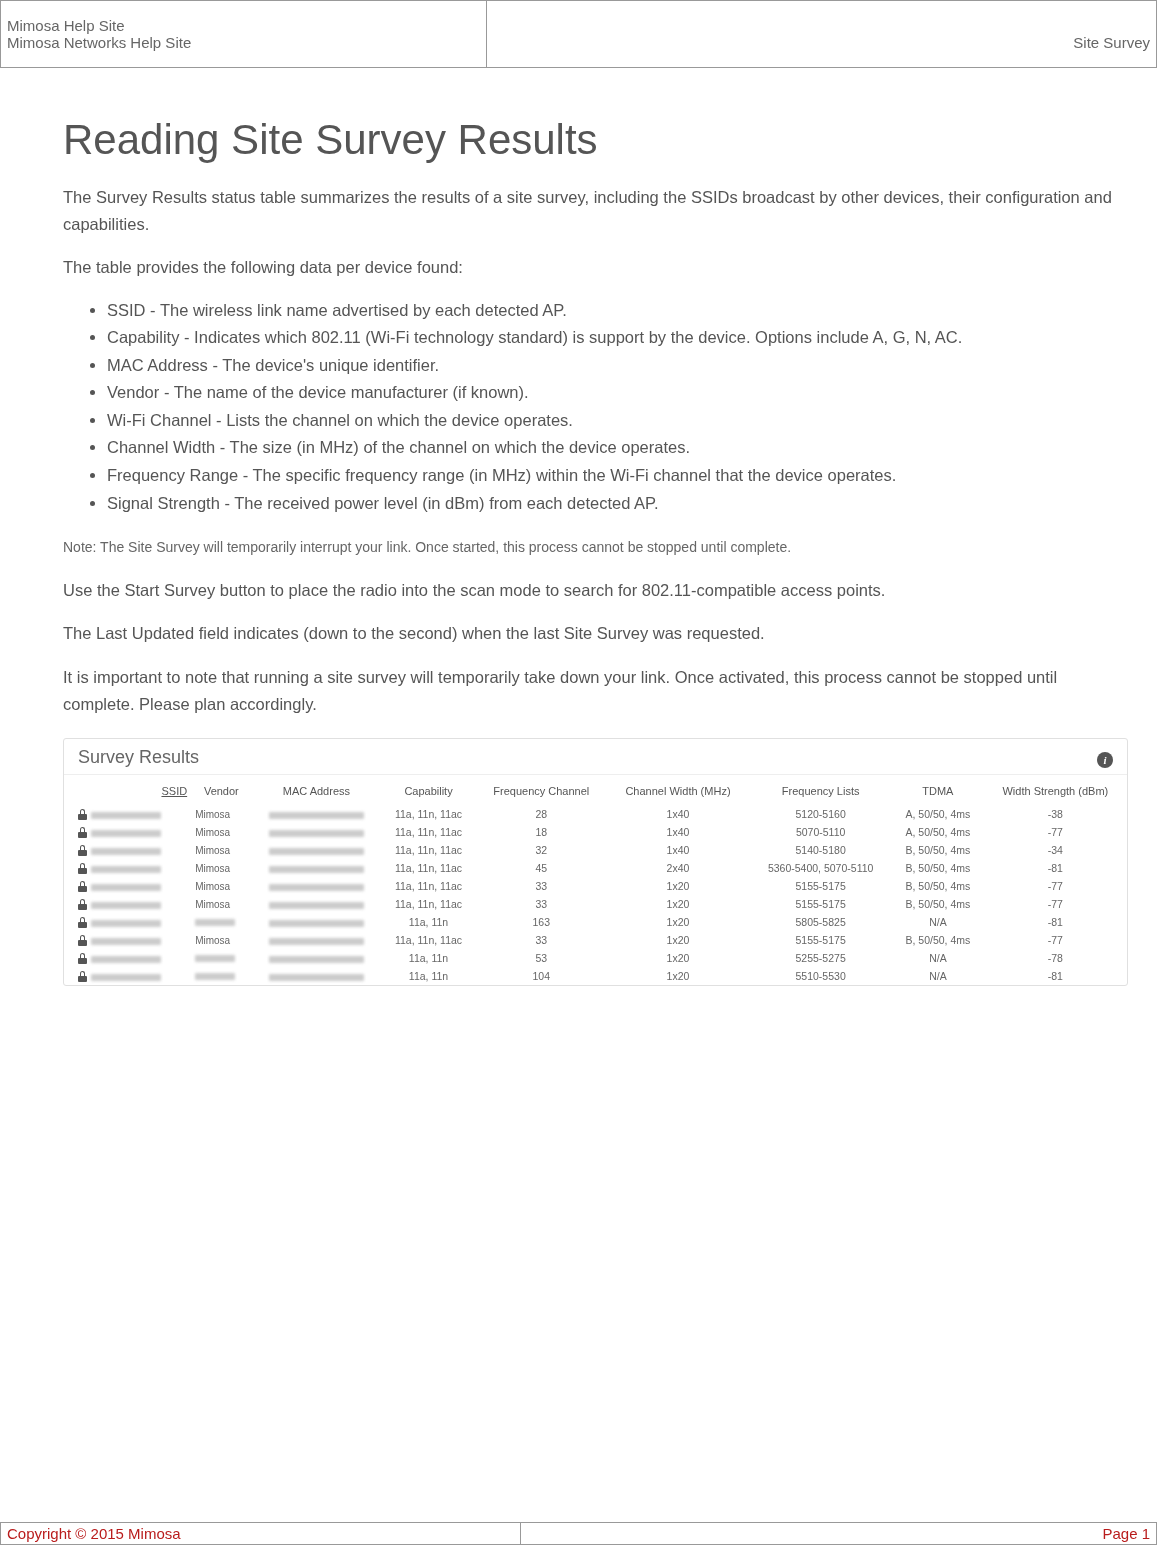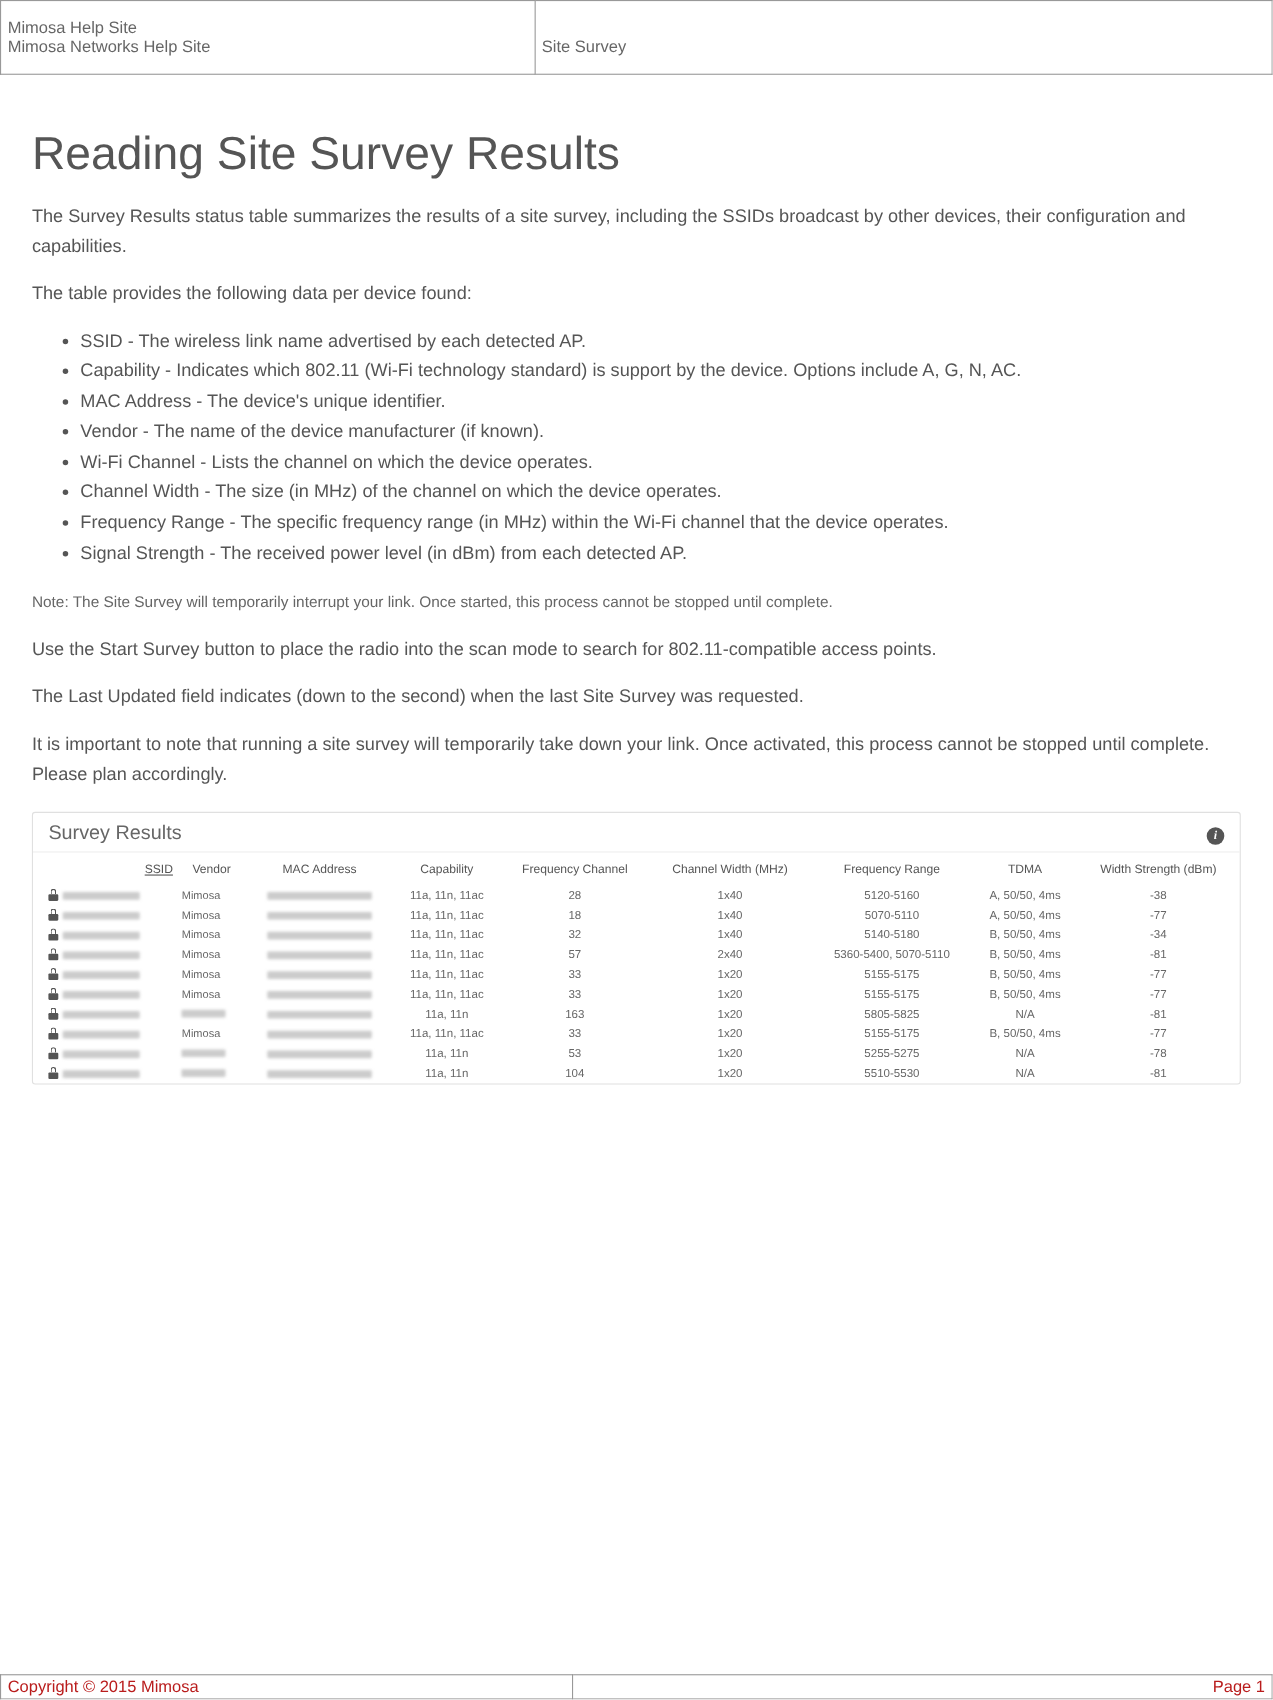--- a/index.html
+++ b/index.html
@@ -17,22 +17,22 @@
       border: 1px solid #999;
     }
     .header-table td {
       border: 1px solid #999;
       padding: 16px 6px;
       vertical-align: top;
       font-size: 15px;
       color: #666;
     }
     .header-left { width: 42%; }
-    .header-right { width: 58%; text-align: left; vertical-align: bottom !important; margin-top: 18px; }
-    .content { padding: 0 29px; }
+    .header-right { width: 58%; text-align: right; vertical-align: bottom !important; margin-top: 18px; }
+    .content { padding: 0 29px; margin-left: 34px; }
     h1 {
       font-size: 42px;
       font-weight: 400;
       color: #555;
       margin-top: 48px;
       margin-bottom: 20px;
     }
     p {
       font-size: 16.5px;
       line-height: 1.65;
@@ -209,21 +209,21 @@
     </div>
     <table class="survey-table">
       <thead>
         <tr>
           <th class="ssid-col">SSID</th>
           <th>Vendor</th>
           <th>MAC Address</th>
           <th>Capability</th>
           <th>Frequency Channel</th>
           <th>Channel Width (MHz)</th>
-          <th>Frequency Range</th>
+          <th>Frequency Lists</th>
           <th>TDMA</th>
           <th>Width Strength (dBm)</th>
         </tr>
       </thead>
       <tbody id="survey-body">
           <tr>
             <td class="ssid-cell"><span class="lock-icon"></span><span class="blur blur-ssid"></span></td>
             <td class="vendor-cell">Mimosa</td>
             <td><span class="blur blur-mac"></span></td>
             <td>11a, 11n, 11ac</td>
@@ -253,21 +253,21 @@
             <td>1x40</td>
             <td>5140-5180</td>
             <td>B, 50/50, 4ms</td>
             <td>-34</td>
           </tr>
           <tr>
             <td class="ssid-cell"><span class="lock-icon"></span><span class="blur blur-ssid"></span></td>
             <td class="vendor-cell">Mimosa</td>
             <td><span class="blur blur-mac"></span></td>
             <td>11a, 11n, 11ac</td>
-            <td>57</td>
+            <td>45</td>
             <td>2x40</td>
             <td>5360-5400, 5070-5110</td>
             <td>B, 50/50, 4ms</td>
             <td>-81</td>
           </tr>
           <tr>
             <td class="ssid-cell"><span class="lock-icon"></span><span class="blur blur-ssid"></span></td>
             <td class="vendor-cell">Mimosa</td>
             <td><span class="blur blur-mac"></span></td>
             <td>11a, 11n, 11ac</td>

